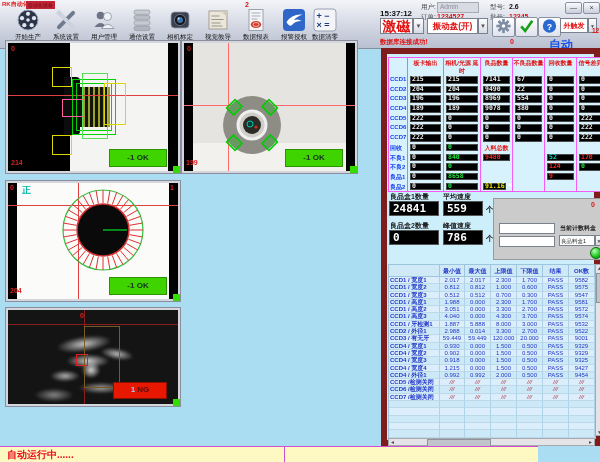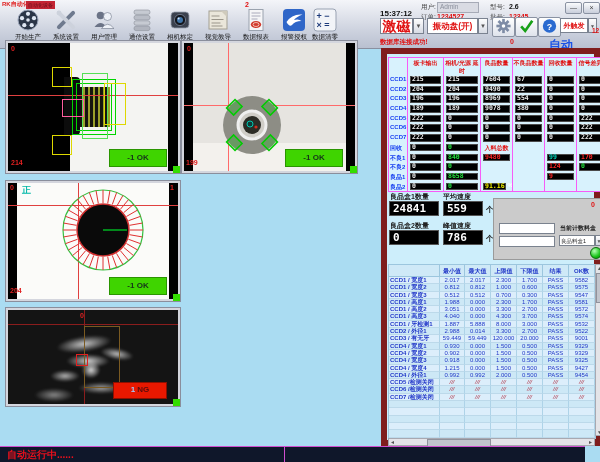--- a/index.html
+++ b/index.html
@@ -74,21 +74,21 @@
   .mlab{text-align:left;padding-left:1px;background:#c2e2f2;font-weight:bold;}
   .even{background:#dceefb;}.odd{background:#cde8f6;}
   .na{color:#b03040;font-style:italic;}
   .scrollv{position:absolute;left:208px;top:210px;width:8px;height:172px;background:#e4e4e8;border:1px solid #a8a8b0;box-sizing:border-box;}
   .scrollh{position:absolute;left:1px;top:384px;width:207px;height:8px;background:#e4e4e8;border:1px solid #a8a8b0;box-sizing:border-box;}
   .thumbv{position:absolute;left:0;top:8px;width:6px;height:28px;background:#c2c4cc;border:1px solid #90929c;}
   .thumbh{position:absolute;left:38px;top:0px;width:62px;height:6px;background:#c2c4cc;border:1px solid #90929c;}
   .sarrow{position:absolute;font-size:5px;color:#555;line-height:6px;}
 
   
-  #statusbar{left:0;top:446px;width:585px;height:16px;background:#0f172a;border-top:1px solid #cf4ecf;box-sizing:border-box;}
+  #statusbar{left:0;top:446px;width:538px;height:16px;background:#fef9c3;border-top:1px solid #cf4ecf;box-sizing:border-box;}
   .sbcell{position:absolute;top:0;height:16px;font-size:10px;font-weight:bold;color:#e8101c;line-height:15px;padding-left:7px;box-sizing:border-box;}
 </style>
 </head>
 <body>
 
 <div id="screen">
 
   <div class="abs" id="toolbar">
     <span class="abs" id="win-title">RK自动化</span>
     <span class="abs" id="win-badge">自动化设备</span>
@@ -360,21 +360,21 @@
         <div class="sth sep">回收数量</div>
         <div class="sth sep">信号差异</div>
         <div class="scell stl">CCD1</div>
         <div class="scell sep">
           <div class="vbox cw">215</div>
         </div>
         <div class="scell sep">
           <div class="vbox cw">215</div>
         </div>
         <div class="scell sep">
-          <div class="vbox cw">7604</div>
+          <div class="vbox cw">7141</div>
         </div>
         <div class="scell sep">
           <div class="vbox cw">67</div>
         </div>
         <div class="scell sep">
           <div class="vbox cw">0</div>
         </div>
         <div class="scell sep">
           <div class="vbox cw">0</div>
         </div>
@@ -510,21 +510,21 @@
           <div class="vbox cw">0</div>
         </div>
         <div class="scell sep">
           <div class="vbox cg">840</div>
         </div>
         <div class="scell sep">
           <div class="vbox cr">9480</div>
         </div>
         <div class="scell sep"></div>
         <div class="scell sep">
-          <div class="vbox ct">99</div>
+          <div class="vbox ct">52</div>
         </div>
         <div class="scell sep">
           <div class="vbox cr">170</div>
         </div>
         <div class="scell stl">不良2</div>
         <div class="scell sep">
           <div class="vbox cw">0</div>
         </div>
         <div class="scell sep">
           <div class="vbox cg">0</div>

